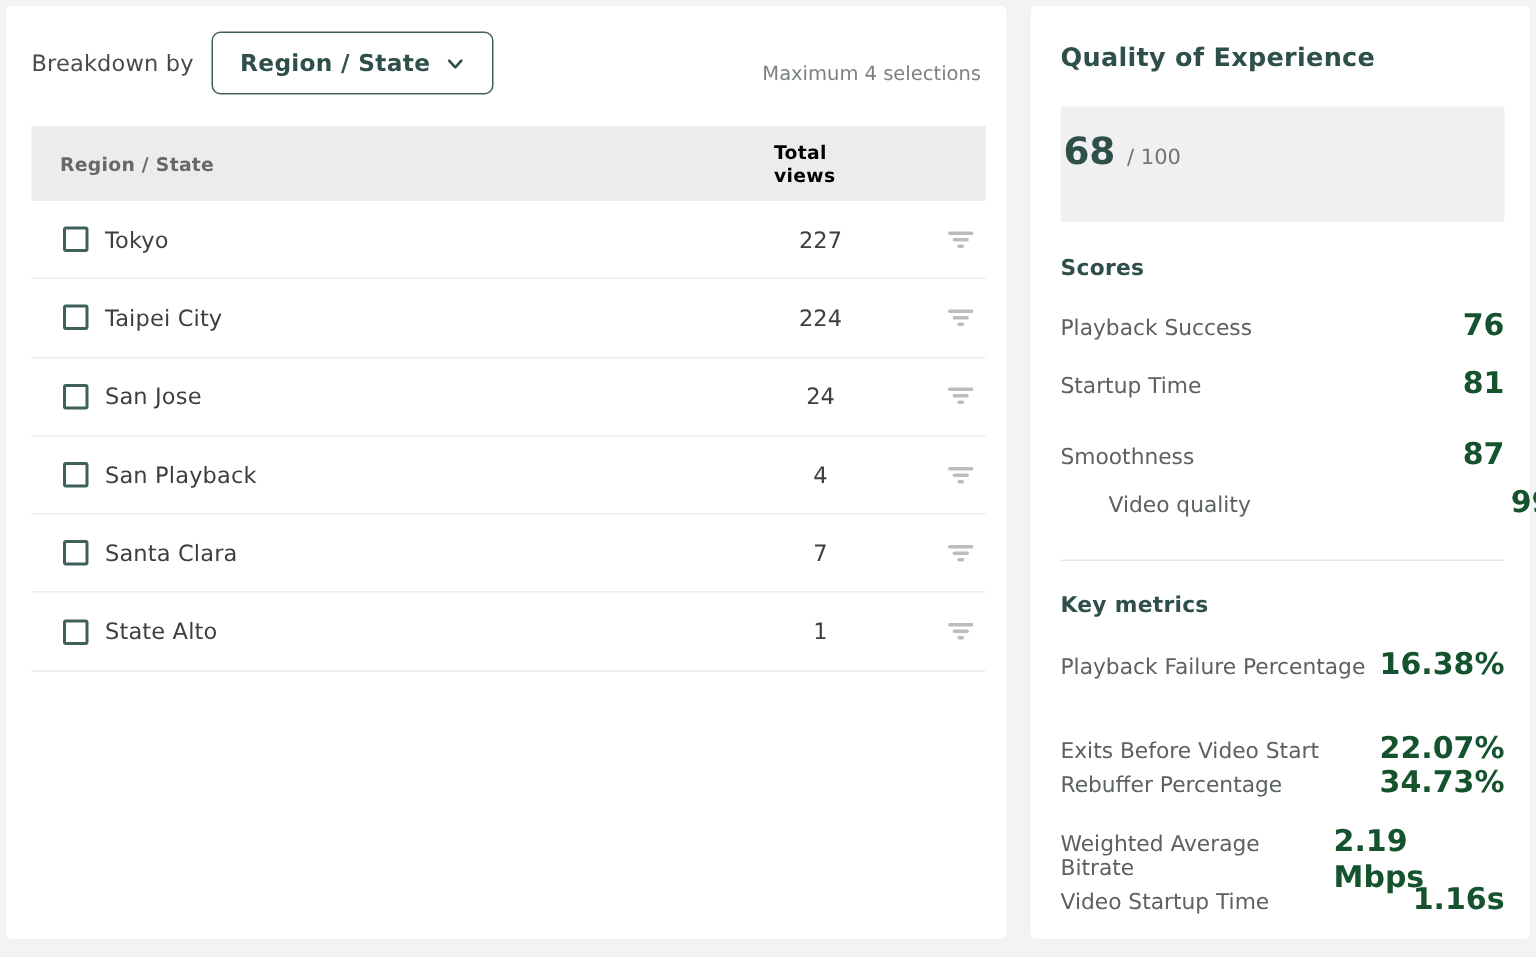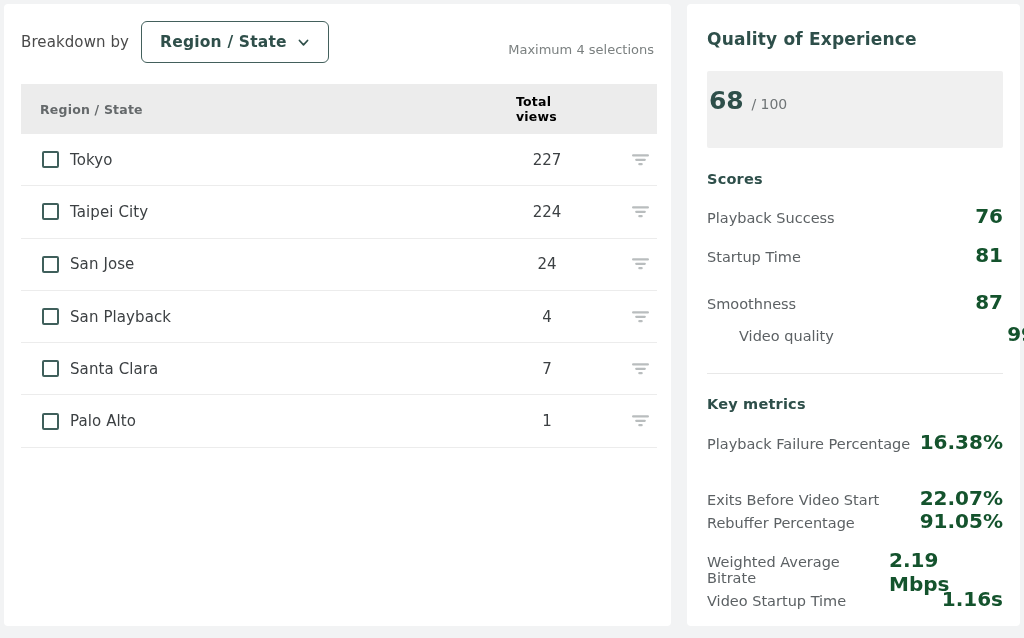--- a/index.html
+++ b/index.html
@@ -366,21 +366,21 @@
             <span class="filter-icon-wrap">
               <svg class="filter-icon" viewBox="0 0 18 14" fill="#b9bdbe">
                 <rect x="0" y="1" width="18" height="2.4" rx="1.2"></rect>
                 <rect x="3.3" y="5.6" width="11.4" height="2.4" rx="1.2"></rect>
                 <rect x="6.6" y="10.2" width="4.8" height="2.4" rx="1.2"></rect>
               </svg>
             </span>
           </div>
           <div class="trow">
             <span class="checkbox"></span>
-            <span class="row-label">Palo Alto</span>
+            <span class="row-label">State Alto</span>
             <span class="row-value">1</span>
             <span class="filter-icon-wrap">
               <svg class="filter-icon" viewBox="0 0 18 14" fill="#b9bdbe">
                 <rect x="0" y="1" width="18" height="2.4" rx="1.2"></rect>
                 <rect x="3.3" y="5.6" width="11.4" height="2.4" rx="1.2"></rect>
                 <rect x="6.6" y="10.2" width="4.8" height="2.4" rx="1.2"></rect>
               </svg>
             </span>
           </div>
         </div>
@@ -428,21 +428,21 @@
         <div class="metric-row" style="top: 426px;">
           <span class="metric-label">Playback Failure Percentage</span>
           <span class="metric-value">16.38%</span>
         </div>
         <div class="metric-row" style="top: 482px;">
           <span class="metric-label">Exits Before Video Start</span>
           <span class="metric-value">22.07%</span>
         </div>
         <div class="metric-row" style="top: 504.6px;">
           <span class="metric-label">Rebuffer Percentage</span>
-          <span class="metric-value">91.05%</span>
+          <span class="metric-value">34.73%</span>
         </div>
         <div class="metric-row" style="top: 543.9px;">
           <span class="metric-label">Weighted Average Bitrate</span>
           <span class="metric-value">2.19 Mbps</span>
         </div>
         <div class="metric-row" style="top: 583.2px;">
           <span class="metric-label">Video Startup Time</span>
           <span class="metric-value">1.16s</span>
         </div>
       </div>

